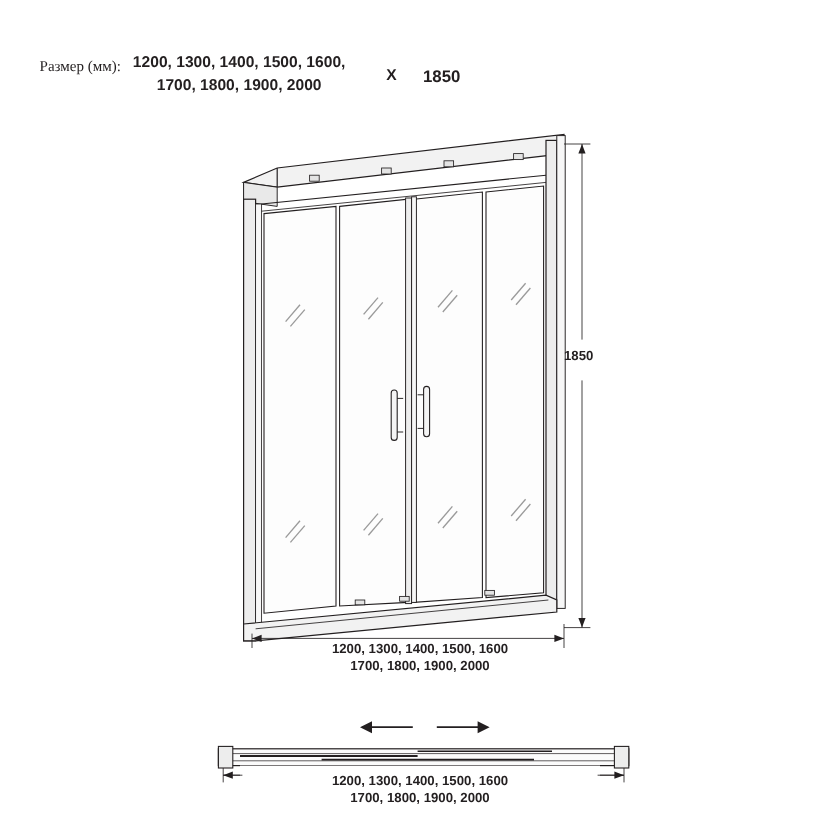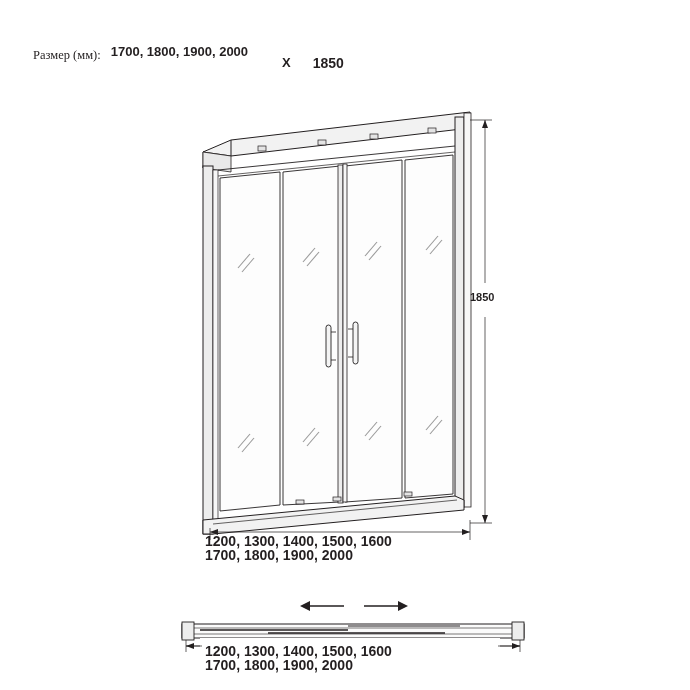--- a/index.html
+++ b/index.html
@@ -61,24 +61,24 @@
     position: absolute;
     left: 0;
     top: 0;
     width: 690px;
     height: 690px;
   }
 
   
   .dim-txt {
     position: absolute;
-    font-size: 14px;
+    font-size: 11px;
     font-weight: bold;
     line-height: 14px;
-    text-align: left;
+    text-align: center;
     white-space: nowrap;
     color: #231f20;
   }
   .dim-front {
     left: 205px;
     top: 534px;
     width: 290px;
   }
   .dim-plan {
     left: 205px;
@@ -95,20 +95,21 @@
   }
 </style>
 </head>
 <body>
 
 <div class="page">
 
   <div class="spec">
     <div class="spec-label">Размер (мм):</div>
     <div class="spec-widths">
+      <div>1200, 1300, 1400, 1500, 1600,</div>
       <div>1700, 1800, 1900, 2000</div>
     </div>
     <div class="spec-x">X</div>
     <div class="spec-height">1850</div>
   </div>
 
   <svg class="canvas" viewBox="0 0 690 690">
 
     <g>
 

